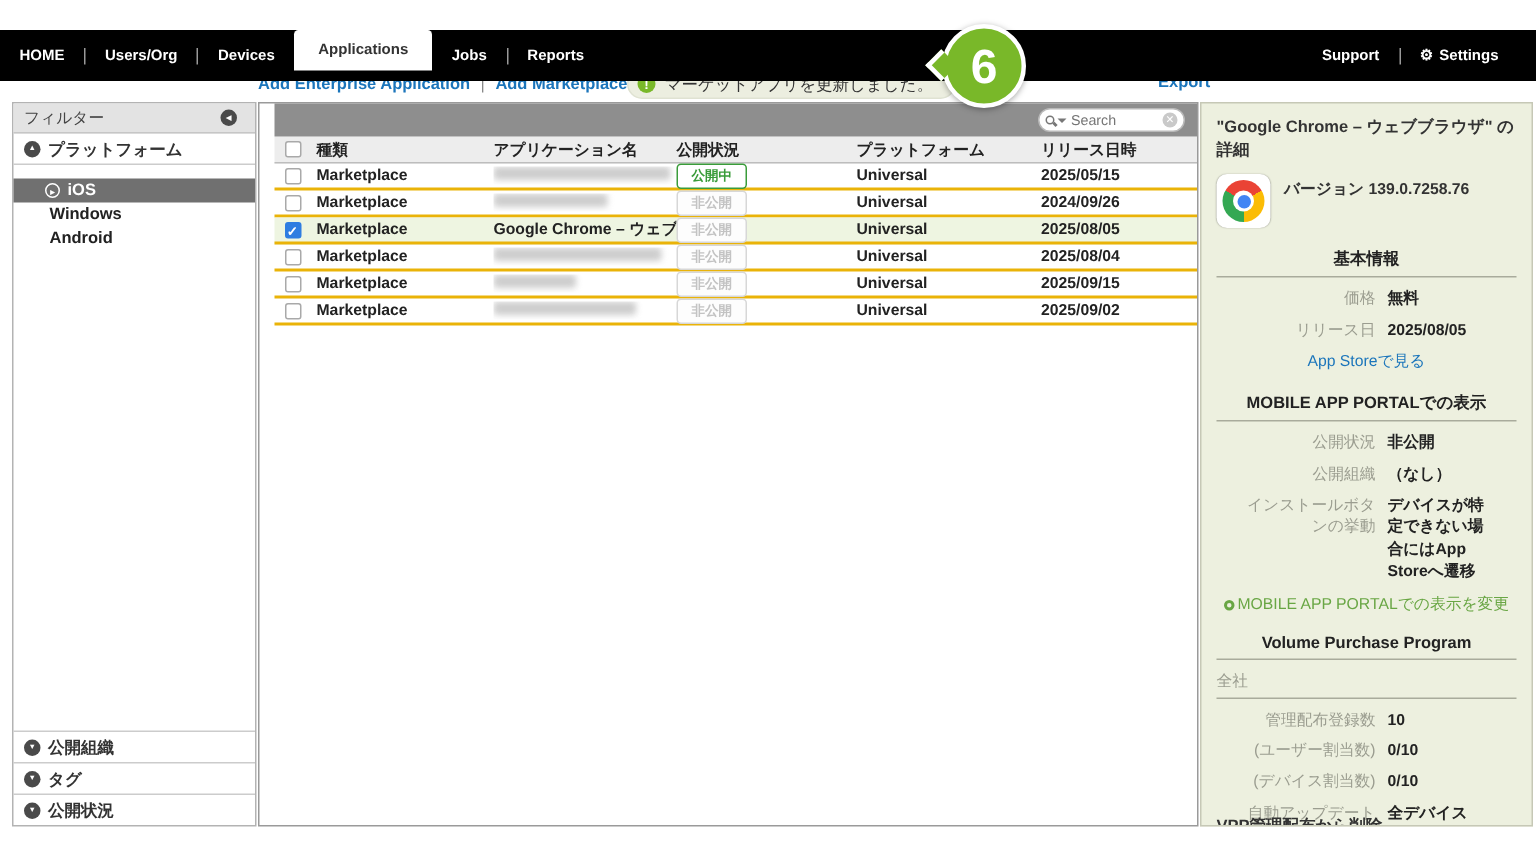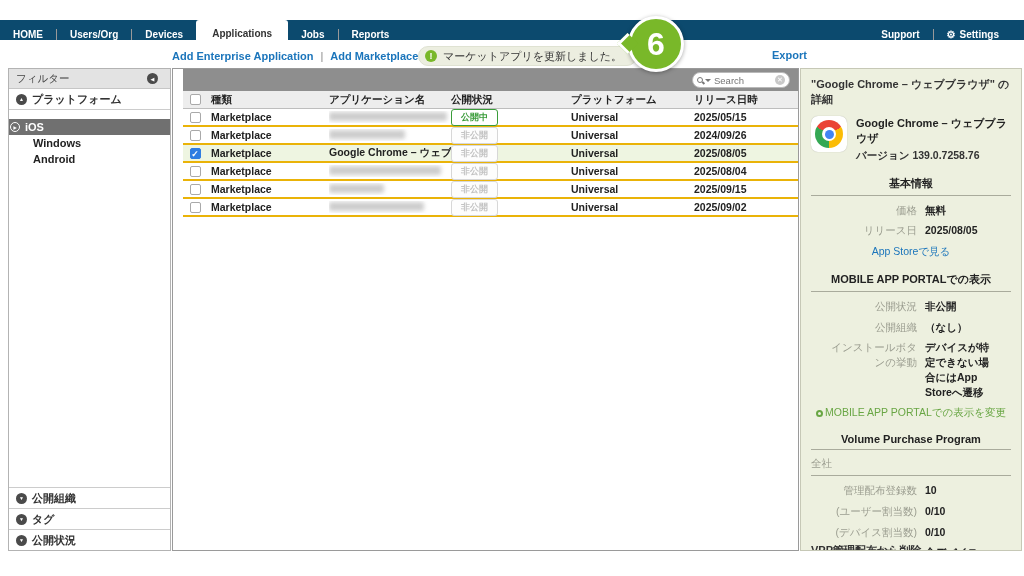--- a/index.html
+++ b/index.html
@@ -1,22 +1,22 @@
 <!DOCTYPE html>
 <html><head>
 <meta charset="utf-8">
 <style>
   * { margin:0; padding:0; box-sizing:border-box; }
   html,body { width:1024px; height:576px; background:#fff; overflow:hidden;
               font-family:"Liberation Sans", sans-serif; }
   body { position:relative; }
 
   
-  .topbar { position:absolute; left:0; top:20px; width:1024px; height:20px;
-            background:#0c4a6e; display:flex; align-items:flex-end; z-index:2; }
+  .topbar { position:absolute; left:0; top:20px; width:1024px; height:34px;
+            background:#000000; display:flex; align-items:center; z-index:2; }
   .nav-item { color:#fff; font-size:10px; font-weight:bold; padding:0 13px; cursor:default; }
   .nav-sep { width:1px; height:11px; background:#999; }
   .nav-item.active { background:#fff; color:#333; height:27px; line-height:27px;
                      align-self:flex-start; border-radius:3px 3px 0 0; padding:0 16px; }
   .topbar-right { margin-left:auto; display:flex; align-items:center; padding-right:12px; }
   .gear { color:#fff; font-size:10px; margin-right:4px; }
 
   
   .actionbar { position:absolute; left:0; top:44px; width:1024px; height:24px; background:#fff; }
   .add-links { position:absolute; left:172px; top:6px; display:flex; gap:7px;
@@ -47,21 +47,21 @@
                  display:flex; align-items:center; padding:0 7px; font-size:10.5px; color:#444; }
   .side-header .spacer { flex:1; }
   .circ { width:11px; height:11px; border-radius:50%; background:#4a4a4a; color:#fff;
           font-size:5px; display:inline-flex; align-items:center; justify-content:center;
           margin-right:5px; flex:none; }
   .side-section { height:21px; border-bottom:1px solid #ccc; display:flex; align-items:center;
                   padding:0 7px; font-size:11px; font-weight:bold; color:#333; }
   .plat-list { margin-top:9px; }
   .plat-item { height:16px; display:flex; align-items:center; font-size:11px;
                font-weight:bold; color:#222; padding-left:24px; }
-  .plat-item.selected { background:#707070; color:#fff; padding-left:1px; }
+  .plat-item.selected { background:#707070; color:#fff; padding-left:21px; }
   .plat-item.selected .circ { background:transparent; border:1px solid #fff; width:10px; height:10px; font-size:4px; }
   .side-fill { flex:1; }
   .side-bottom { border-top:1px solid #ccc; height:21px; display:flex; align-items:center;
                  padding:0 7px; font-size:11px; font-weight:bold; color:#333; }
 
   
   .tablebox { position:absolute; left:172px; top:68px; width:627px; height:483px;
               border:1px solid #9a9a9a; background:#fff; display:flex; flex-direction:column;padding-left:10px; }
   .tbl-toolbar { height:22px; background:#8e8e8e; position:relative; flex:none; }
   .searchbox { position:absolute; right:8px; top:3px; width:98px; height:16px; background:#fff;
@@ -293,21 +293,20 @@
 </div>
 
 <div class="detail">
   <div class="dp-title">"Google Chrome – ウェブブラウザ" の詳細</div>
 
   <div class="app-row">
     <span class="app-iconbox">
       <span class="chrome"></span>
     </span>
     <span>
-      <div class="app-name">Google Chrome – ウェブブラウザ</div>
       <div class="app-ver">バージョン 139.0.7258.76</div>
     </span>
   </div>
 
   <div class="dp-section">基本情報</div>
   <hr class="dp-hr">
   <div class="dp-row">
     <span class="dp-label">価格</span>
     <span class="dp-value">無料</span>
   </div>

